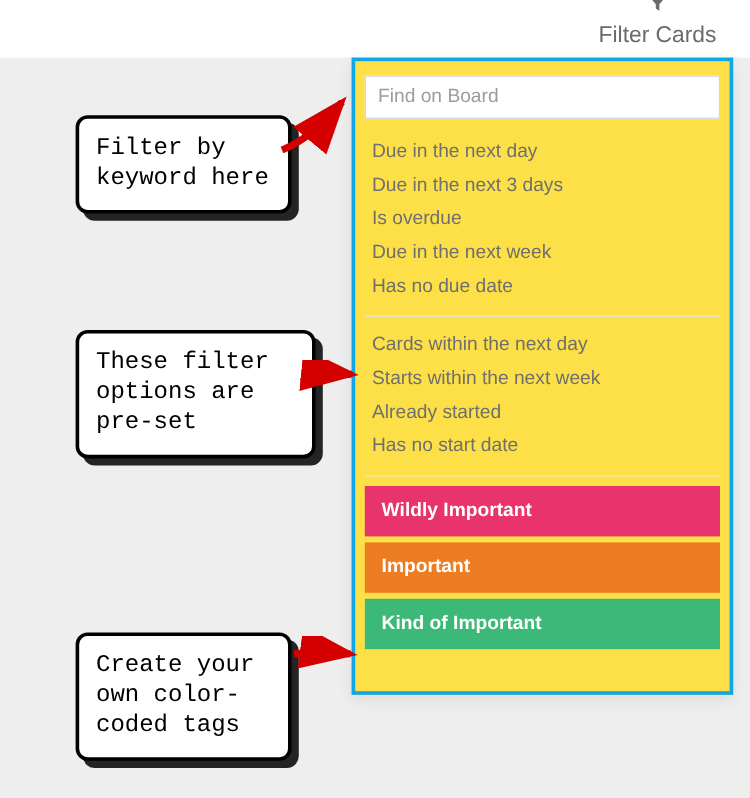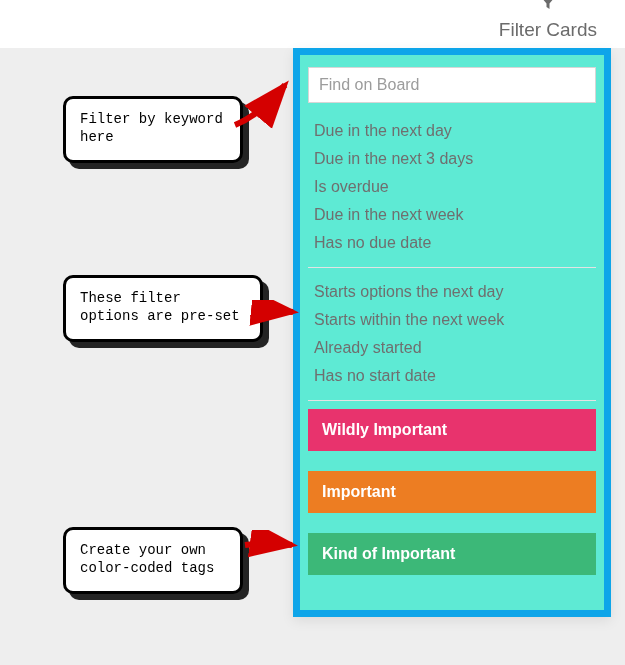--- a/index.html
+++ b/index.html
@@ -1,30 +1,30 @@
 <!DOCTYPE html>
 <html><head>
   <meta charset="utf-8">
   <style>
     * { box-sizing: border-box; margin: 0; padding: 0; }
     body { font-family: "Segoe UI", Arial, sans-serif; background: #fff; width: 625px; height: 665px; position: relative; overflow: hidden; }
     .top-bar { height: 48px; display: flex; justify-content: flex-end; align-items: center; padding-right: 28px; background: #fff; }
     .filter-toggle { display: inline-flex; align-items: center; gap: 8px; color: #6b6b6b; font-size: 19px; cursor: pointer; flex-direction: column; }
     .filter-toggle .caret { width: 0; height: 0; border-left: 4px solid transparent; border-right: 4px solid transparent; border-top: 5px solid #6b6b6b; margin-left: 2px; }
     .gray-area { position: absolute; left: 0; top: 48px; right: 0; bottom: 0; background: #eeeeee; }
-    .dropdown { position: absolute; top: 48px; right: 14px; width: 318px; background: #5eead4; border: 7px solid #0ea5e9; box-shadow: 0 4px 12px rgba(0,0,0,.08); padding: 8px 8px 10px 8px; }
+    .dropdown { position: absolute; top: 48px; right: 14px; width: 318px; background: #fde047; border: 3px solid #0ea5e9; box-shadow: 0 4px 12px rgba(0,0,0,.08); padding: 8px 8px 10px 8px; }
     .search-wrap { padding: 4px 0 8px 0; }
     .search { width: 100%; height: 36px; border: 1px solid #d6d6d6; padding: 0 10px; font-size: 16px; color: #555; outline: none; }
     .search::placeholder { color: #9c9c9c; }
     .group { padding: 6px 0 8px 0; }
     .item { padding: 5px 6px; color: #6f6f6f; font-size: 16px; cursor: pointer; }
     .divider { border: none; border-top: 1px solid #e3e3e3; margin: 2px 0 4px 0; }
-    .tag { padding: 12px 14px; color: #fff; font-size: 16px; font-weight: 700; cursor: pointer; margin-bottom: 20px; }
+    .tag { padding: 12px 14px; color: #fff; font-size: 16px; font-weight: 700; cursor: pointer; margin-bottom: 5px; }
     .tag:last-child { margin-bottom: 17px; }
-    .callout { position: absolute; background: #fff; border: 3px solid #000; border-radius: 10px; padding: 12px 14px 14px 14px; font-family: "Courier New", monospace; font-size: 14px; line-height: 1.25; width: 180px; box-shadow: 6px 6px 0 rgba(0,0,0,.85); }
+    .callout { position: absolute; background: #fff; border: 3px solid #000; border-radius: 10px; padding: 12px 14px 14px 14px; font-family: "Courier New", monospace; font-size: 20px; line-height: 1.25; width: 180px; box-shadow: 6px 6px 0 rgba(0,0,0,.85); }
     .callout2 { width: 200px; }
     .arrow-svg { position: absolute; pointer-events: none; }
   </style>
 </head>
 <body>
 
 <div class="top-bar">
   <span class="filter-toggle">
     <svg width="16" height="16" viewBox="0 0 16 16">
       <path d="M1 2 L15 2 L9.5 8.5 L9.5 14 L6.5 12 L6.5 8.5 Z" fill="#6b6b6b"></path>
@@ -45,21 +45,21 @@
     <div class="item">Due in the next day</div>
     <div class="item">Due in the next 3 days</div>
     <div class="item">Is overdue</div>
     <div class="item">Due in the next week</div>
     <div class="item">Has no due date</div>
   </div>
 
   <hr class="divider">
 
   <div class="group">
-    <div class="item">Starts options the next day</div>
+    <div class="item">Cards within the next day</div>
     <div class="item">Starts within the next week</div>
     <div class="item">Already started</div>
     <div class="item">Has no start date</div>
   </div>
 
   <hr class="divider">
 
   <div class="group" style="padding-top:4px;">
     <div class="tag" style="background: rgb(232, 51, 109);">Wildly Important</div>
     <div class="tag" style="background: rgb(237, 125, 34);">Important</div>

